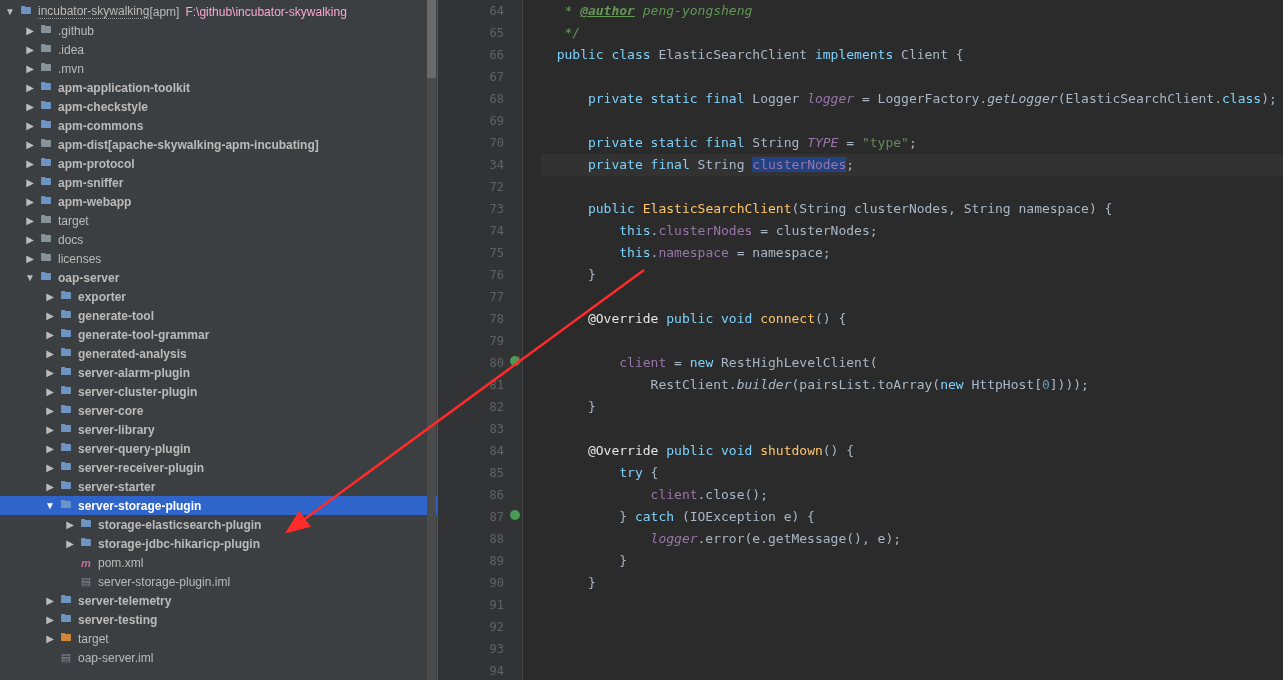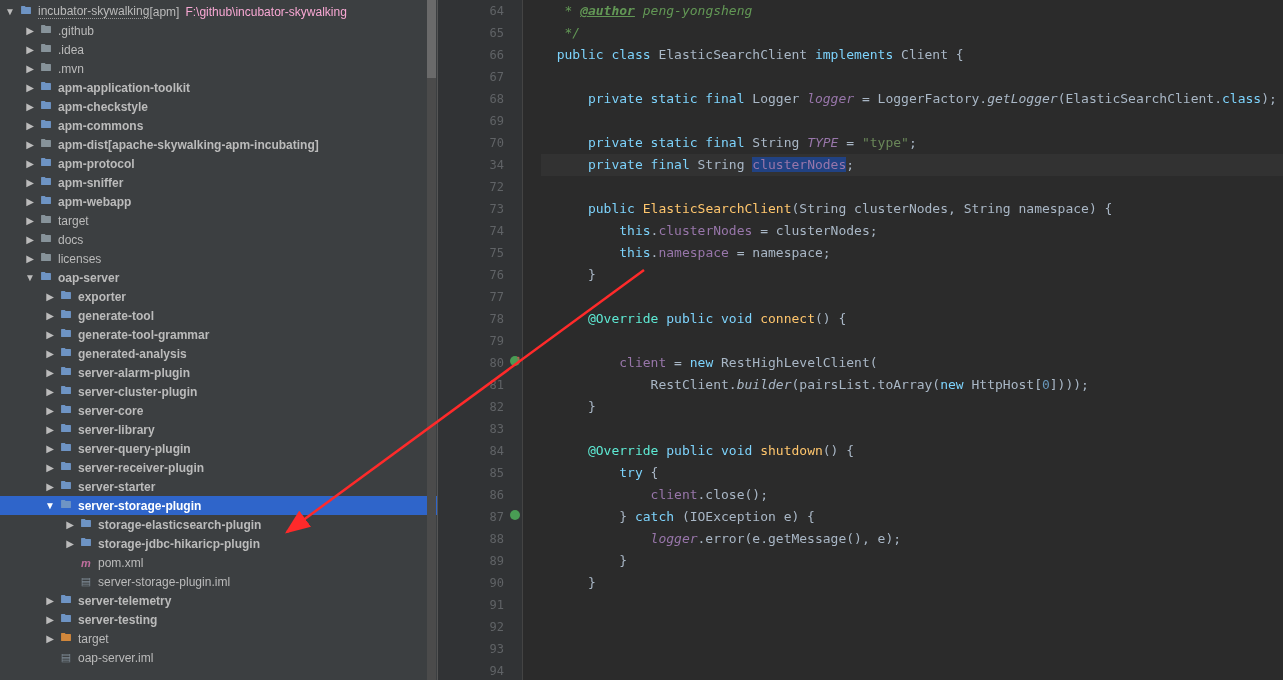--- a/index.html
+++ b/index.html
@@ -50,21 +50,21 @@
   .hlbox { background:#214283; }
   .hlref { background:#3b514d; }
   .kw { color:#7dd3fc; }
   .type { color:#a9b7c6; }
   .str { color:#6a8759; }
   .num { color:#6897bb; }
   .doc { color:#629755; font-style:italic; }
   .doctag { color:#629755; font-style:italic; text-decoration:underline; font-weight:bold; }
   .fn { color:#ffc66d; }
   .field { color:#9876aa; }
-  .ann { color:#5eead4; }
+  .ann { color:#e5e5e5; }
   .it { font-style:italic; }
 
   .arrow-svg { position:absolute; left:0; top:0; pointer-events:none; z-index:50; }
 </style>
 </head>
 <body>
 
 <div class="ide">
 
   <div class="sidebar">

